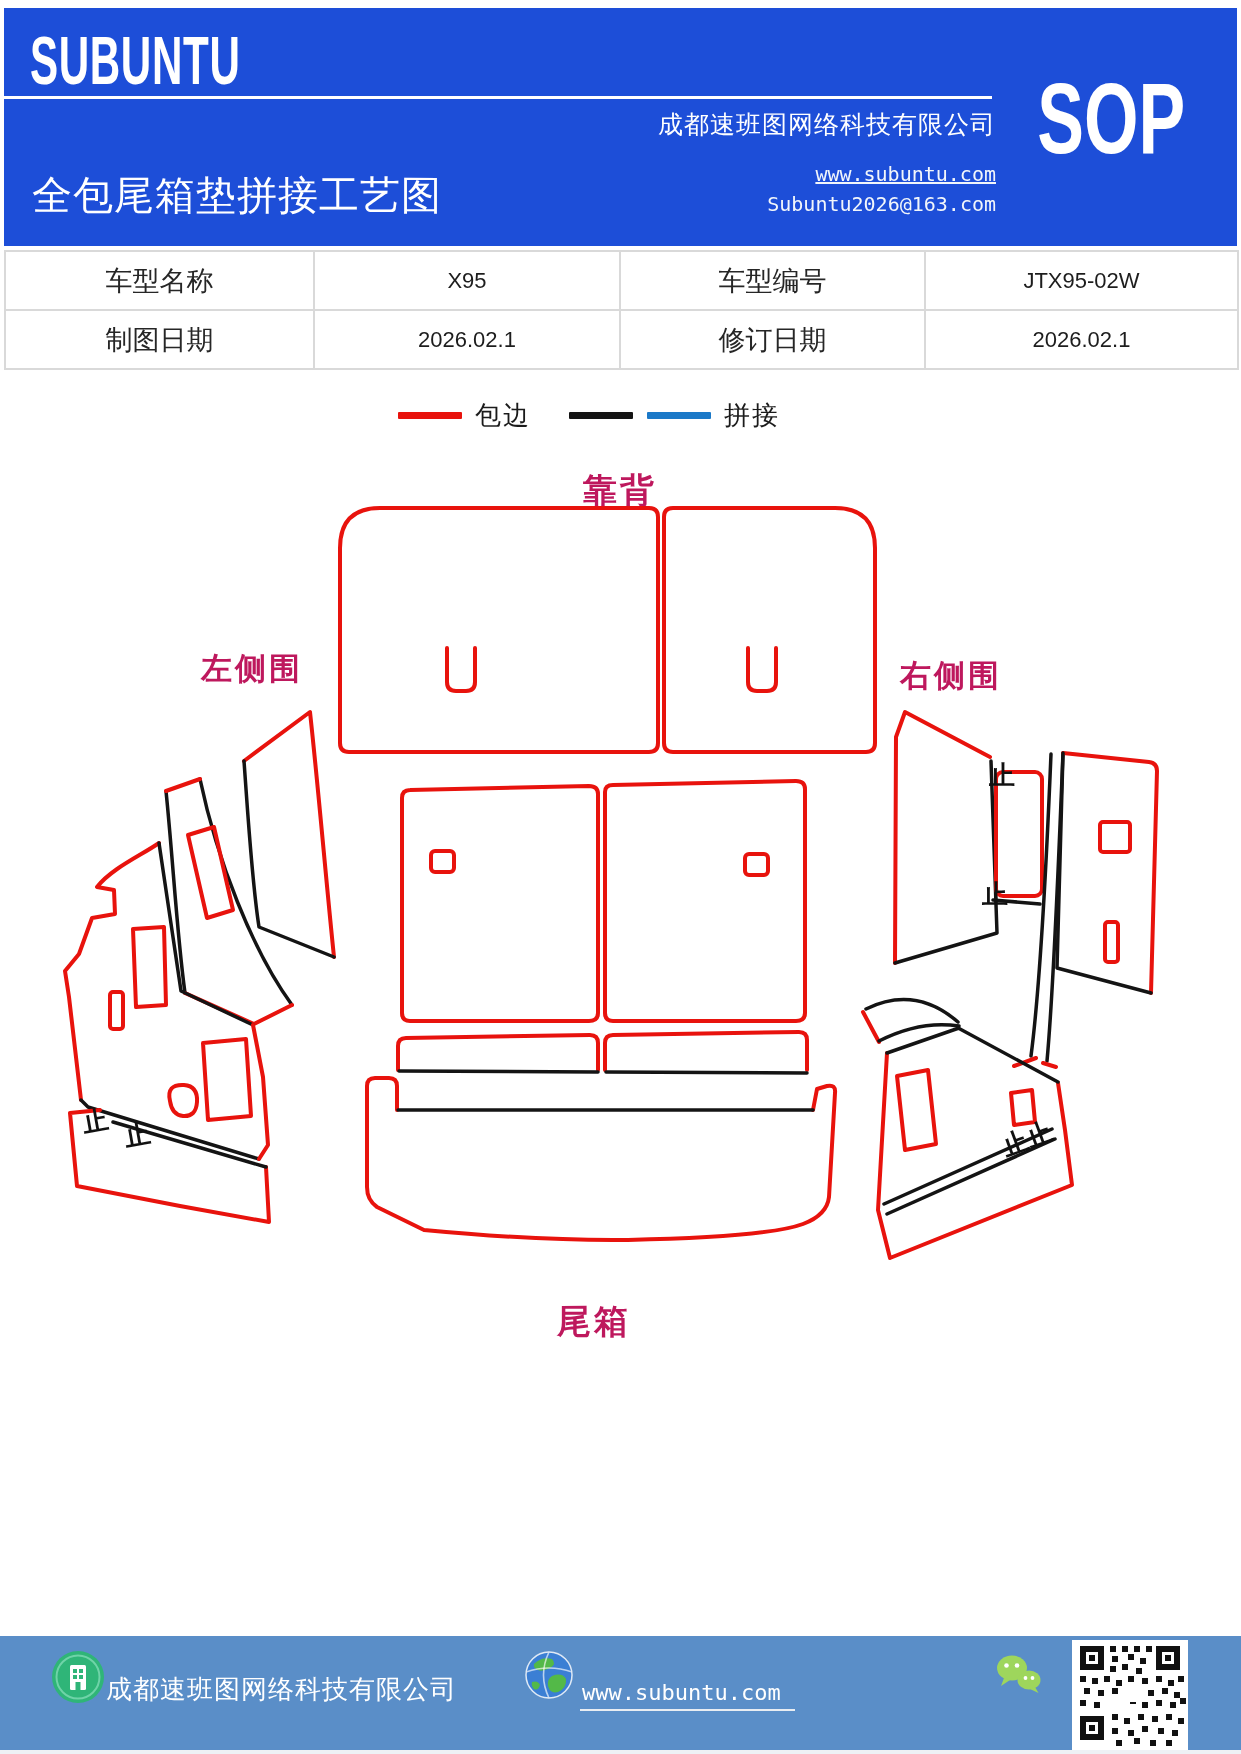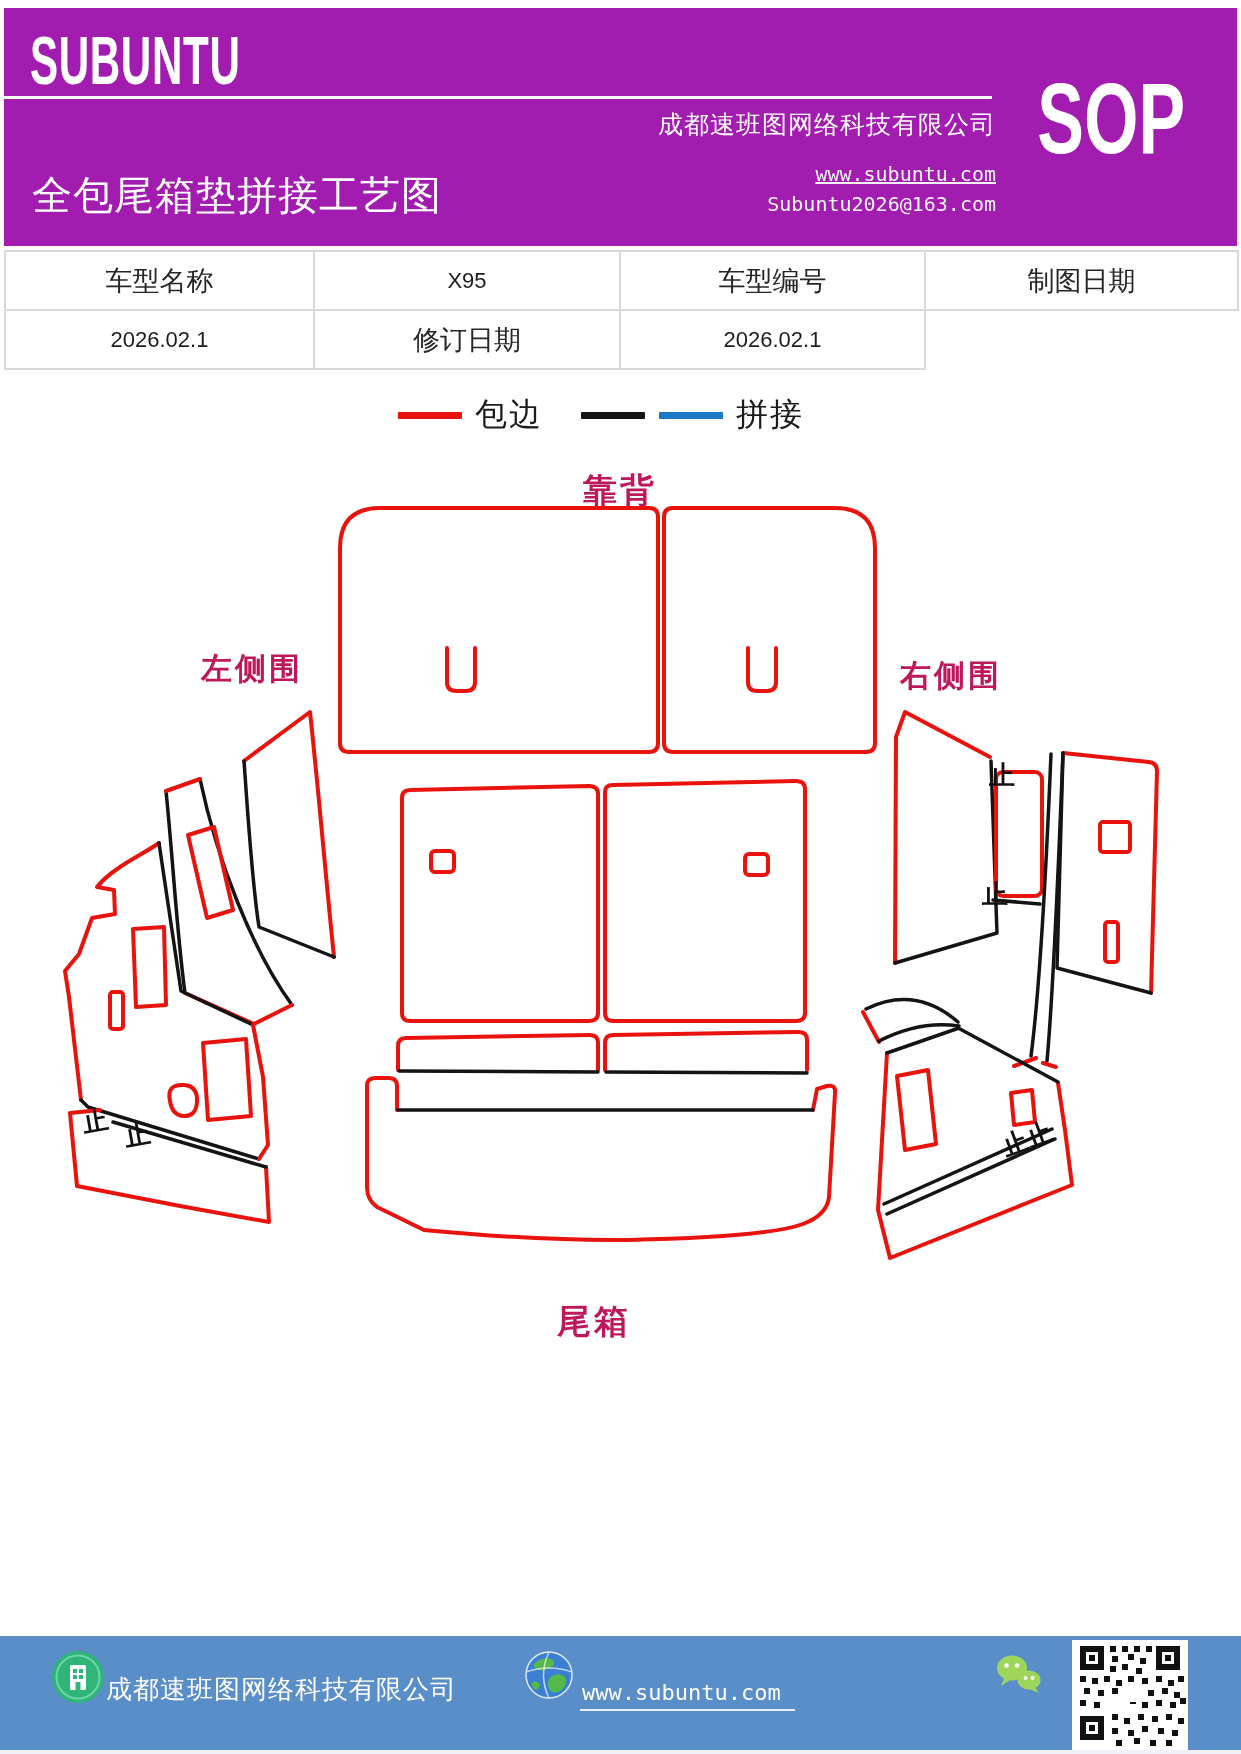--- a/index.html
+++ b/index.html
@@ -1,40 +1,40 @@
 <!DOCTYPE html>
 <html><head>
 <meta charset="utf-8">
 <style>
   html,body{margin:0;padding:0;background:#ffffff;}
   .page{position:relative;width:1241px;height:1754px;background:#ffffff;overflow:hidden;
         font-family:"Liberation Sans", sans-serif;}
   
-  .hdr{position:absolute;left:4px;top:8px;width:1233px;height:238px;background:#a21caf;}
+  .hdr{position:absolute;left:4px;top:8px;width:1233px;height:238px;background:#1d4ed8;}
   .logo{position:absolute;left:26px;top:18px;color:#fff;font-weight:800;font-size:68px;
         line-height:1;transform:scaleX(.62);transform-origin:left top;letter-spacing:1px;}
   .hdr-line{position:absolute;left:0;top:88px;width:988px;height:3px;background:#fff;}
   .hdr-title{position:absolute;left:28px;top:160px;color:#fff;font-size:40px;letter-spacing:1px;}
   .hdr-company{position:absolute;right:241px;top:100px;color:#fff;font-size:25px;letter-spacing:1px;}
   .hdr-www{position:absolute;right:241px;top:154px;color:#f2f6fb;font-size:20px;
            font-family:"DejaVu Sans Mono", monospace;text-decoration:underline;cursor:pointer;}
   .hdr-mail{position:absolute;right:241px;top:184px;color:#f2f6fb;font-size:20px;
             font-family:"DejaVu Sans Mono", monospace;}
   .hdr-badge{position:absolute;right:52px;top:70px;color:#fff;font-weight:800;font-size:100px;
              line-height:.8;transform:scaleX(.70);transform-origin:right top;}
   
   .info-table{position:absolute;left:4px;top:250px;width:1233px;display:grid;
               grid-template-columns:309px 306px 305px 313px;
               border-top:2px solid #d9d9d9;border-left:2px solid #d9d9d9;background:#fff;}
   .cell{height:57px;border-right:2px solid #d9d9d9;border-bottom:2px solid #d9d9d9;
         display:flex;align-items:center;justify-content:center;font-size:27px;color:#262626;}
   .cell.val{font-size:22px;color:#1d1d1d;}
   
   .legend{position:absolute;left:398px;top:399px;display:flex;align-items:center;height:32px;
-          font-size:32px;color:#1b1b1b;}
+          font-size:26px;color:#1b1b1b;}
   .lg-bar{width:64px;height:7px;border-radius:1px;}
   .lg-red{background:#e8130d;}
   .lg-black{background:#141414;margin-left:38px;}
   .lg-blue{background:#1b79c8;margin-left:14px;}
   .lg-t{margin-left:13px;letter-spacing:2px;}
   
   .dg{position:absolute;left:0;top:430px;width:1241px;height:880px;}
   .dg-label{position:absolute;color:#be185d;font-weight:600;letter-spacing:3px;}
   .lb-back{left:583px;top:468px;font-size:34px;}
   .lb-left{left:201px;top:648px;font-size:31px;}
@@ -62,20 +62,21 @@
     <div class="hdr-company">成都速班图网络科技有限公司</div>
     <div class="hdr-www">www.subuntu.com</div>
     <div class="hdr-mail">Subuntu2026@163.com</div>
     <div class="hdr-badge">SOP</div>
   </div>
 
   <div class="info-table">
     <div class="cell">车型名称</div>
     <div class="cell val">X95</div>
     <div class="cell">车型编号</div>
+    <div class="cell val">JTX95-02W</div>
     <div class="cell">制图日期</div>
     <div class="cell val">2026.02.1</div>
     <div class="cell">修订日期</div>
     <div class="cell val">2026.02.1</div>
   </div>
 
   <div class="legend">
     <span class="lg-bar lg-red"></span>
     <span class="lg-t">包边</span>
     <span class="lg-bar lg-black"></span>

